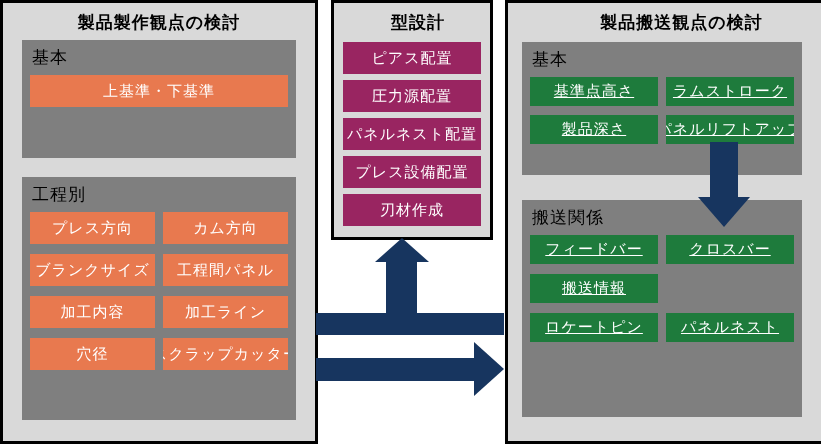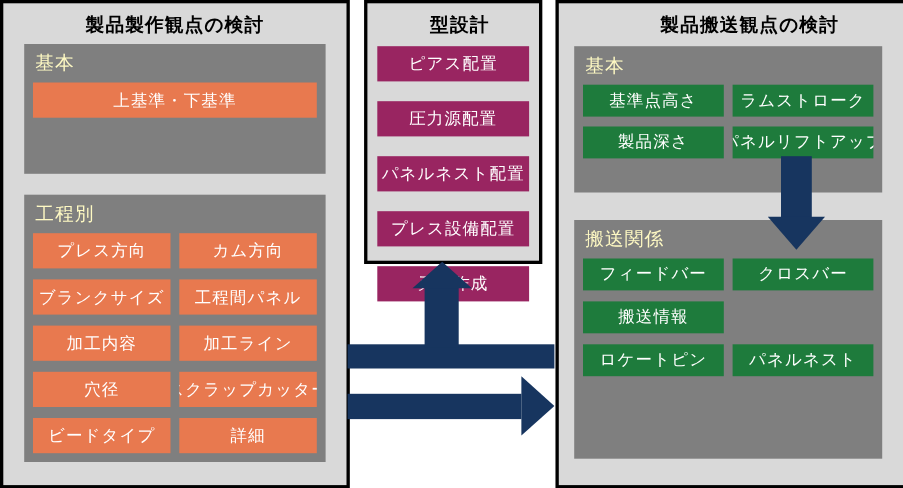--- a/index.html
+++ b/index.html
@@ -5,29 +5,29 @@
   html,body{margin:0;padding:0;background:#fff;}
   #stage{
     position:relative;width:821px;height:444px;background:#fff;overflow:hidden;
     font-family:"Liberation Sans",sans-serif;
     --panel_bg:#d9d9d9;--panel_border:#000000;--section_bg:#7f7f7f;
     --orange:#E8794F;--magenta:#992561;--green:#1E7B3C;--navy:#17355F;
   }
   .panel{position:absolute;background:var(--panel_bg);border:3px solid var(--panel_border);box-sizing:border-box;}
   .panel-title{text-align:center;font-weight:bold;font-size:17px;color:#000;padding-top:8px;letter-spacing:1px;font-family:Liberation Mono, monospace;}
   .section{position:absolute;background:var(--section_bg);box-sizing:border-box;padding:8px;}
-  .section-label{color:#fef9c3;font-size:17px;line-height:20px;margin:0 0 7px 2px;letter-spacing:1px;}
+  .section-label{color:#000000;font-size:17px;line-height:20px;margin:0 0 7px 2px;letter-spacing:1px;}
   .row2{display:grid;grid-template-columns:1fr 1fr;gap:8px;}
   .box{display:flex;align-items:center;justify-content:center;color:#fff;text-align:center;
        font-size:15px;letter-spacing:1px;box-sizing:border-box;white-space:nowrap;overflow:hidden;}
   .box.orange{background:var(--orange);height:32px;}
   .box.magenta{background:var(--magenta);height:32px;}
-  .box.green{background:var(--green);height:29px;}
+  .box.green{background:var(--green);height:29px;text-decoration:underline;}
   .mt8{margin-top:8px;} .mt10{margin-top:10px;} .mt9{margin-top:9px;}
-  .stack{display:flex;flex-direction:column;gap:18px;padding:0 9px;}
+  .stack{display:flex;flex-direction:column;gap:6px;padding:0 9px;}
   .arrow-part{position:absolute;background:var(--navy);}
   .tri{position:absolute;width:0;height:0;}
 </style>
 </head>
 <body>
 
 <div id="stage" style="--panel_bg: #d9d9d9; --panel_border: #000000; --section_bg: #7f7f7f; --orange: #E8794F; --magenta: #992561; --green: #1E7B3C; --navy: #17355F;">
 
   <div class="panel" style="left:0;top:0;width:318px;height:444px;">
     <div class="panel-title">製品製作観点の検討</div>
@@ -47,24 +47,20 @@
         <div class="box orange">ブランクサイズ</div>
         <div class="box orange">工程間パネル</div>
       </div>
       <div class="row2 mt10">
         <div class="box orange">加工内容</div>
         <div class="box orange">加工ライン</div>
       </div>
       <div class="row2 mt10">
         <div class="box orange">穴径</div>
         <div class="box orange">スクラップカッター</div>
-      </div>
-      <div class="row2 mt10">
-        <div class="box orange">ビードタイプ</div>
-        <div class="box orange">詳細</div>
       </div>
     </div>
   </div>
 
   <div class="panel" style="left:331px;top:0;width:162px;height:240px;">
     <div class="panel-title" style="margin-bottom:8px;margin-left:12px;">型設計</div>
     <div class="stack">
       <div class="box magenta">ピアス配置</div>
       <div class="box magenta">圧力源配置</div>
       <div class="box magenta">パネルネスト配置</div>

